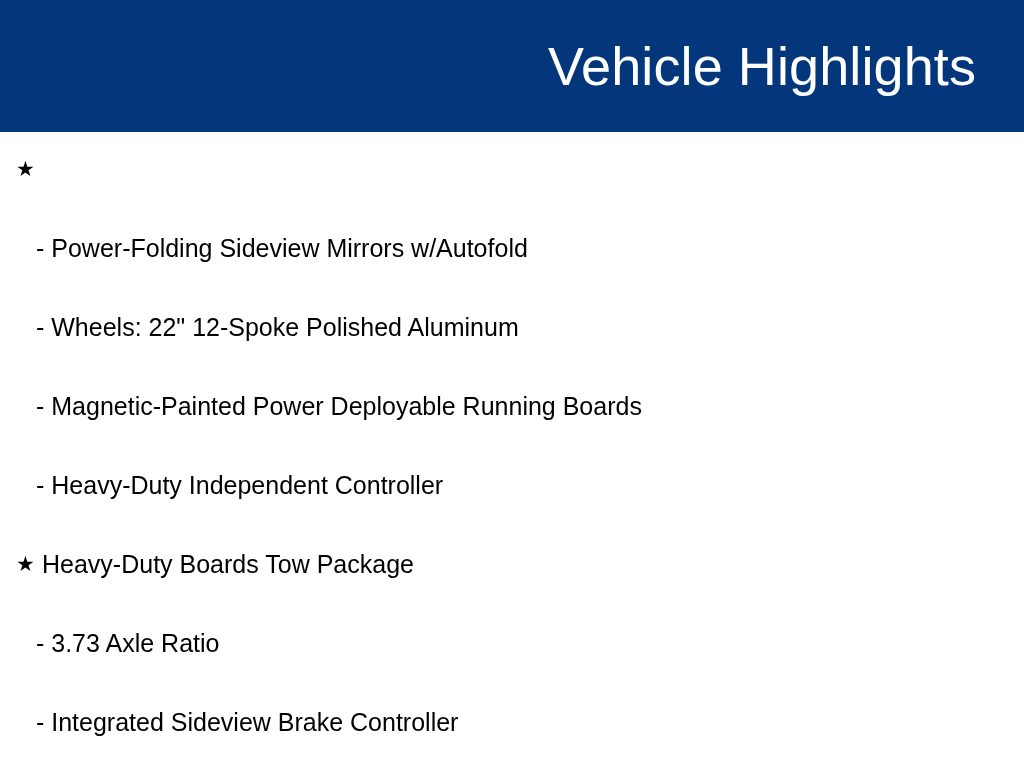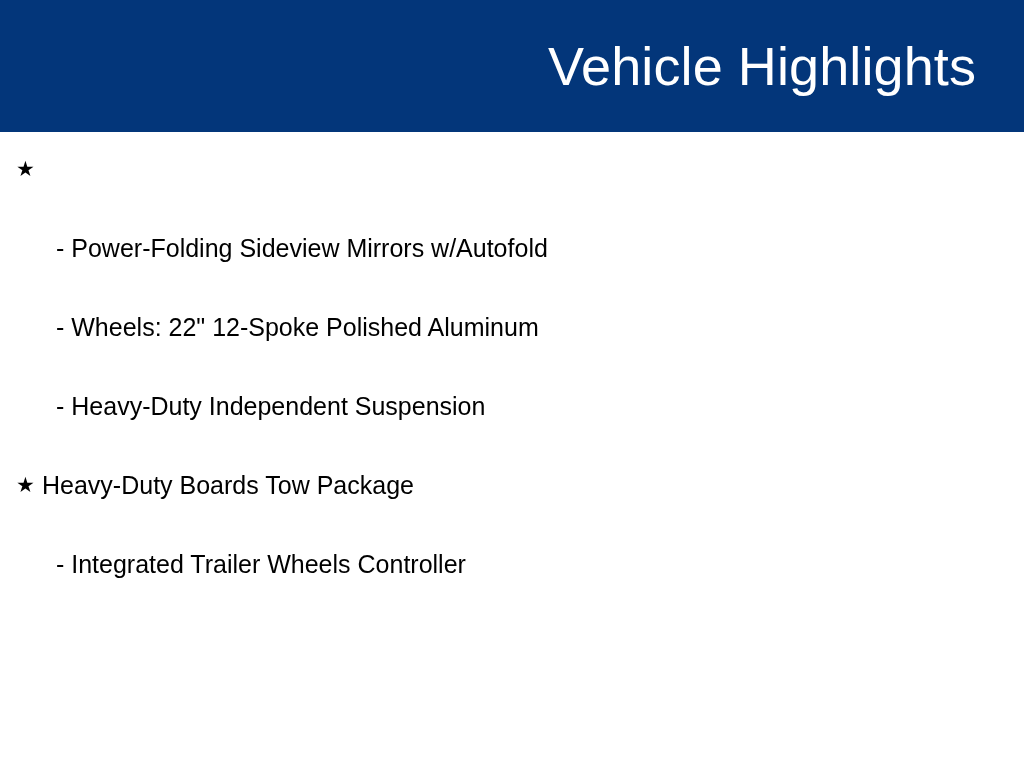--- a/index.html
+++ b/index.html
@@ -86,21 +86,21 @@
     color: #000000;
     text-align: left;
   }
 
   .line.level-1 .line-text {
     display: inline-block;
   }
 
   
   .line.level-2 {
-    padding-left: 56px;
+    padding-left: 36px;
   }
 
   .line.level-2 .line-text {
     display: inline-block;
   }
 </style>
 </head>
 <body>
 
 <div id="slide">
@@ -113,24 +113,30 @@
       <div class="line level-1">
         <span class="bullet-star">★</span>
       </div>
       <div class="line level-2">
         <span class="line-text">- Power-Folding Sideview Mirrors w/Autofold</span>
       </div>
       <div class="line level-2">
         <span class="line-text">- Wheels: 22" 12-Spoke Polished Aluminum</span>
       </div>
       <div class="line level-2">
-        <span class="line-text">- Heavy-Duty Independent Suspension</span>
+        <span class="line-text">- Magnetic-Painted Power Deployable Running Boards</span>
+      </div>
+      <div class="line level-2">
+        <span class="line-text">- Heavy-Duty Independent Controller</span>
       </div>
       <div class="line level-1">
         <span class="bullet-star">★</span>
         <span class="line-text">Heavy-Duty Boards Tow Package</span>
       </div>
       <div class="line level-2">
-        <span class="line-text">- Integrated Trailer Wheels Controller</span>
+        <span class="line-text">- 3.73 Axle Ratio</span>
+      </div>
+      <div class="line level-2">
+        <span class="line-text">- Integrated Sideview Brake Controller</span>
       </div>
     </div>
 
 </div>
 
 </body></html>

